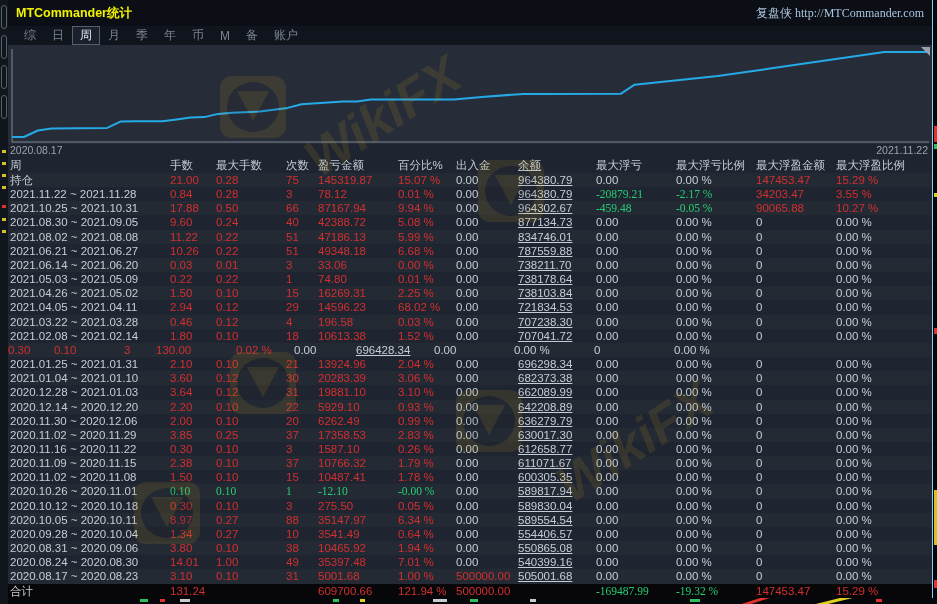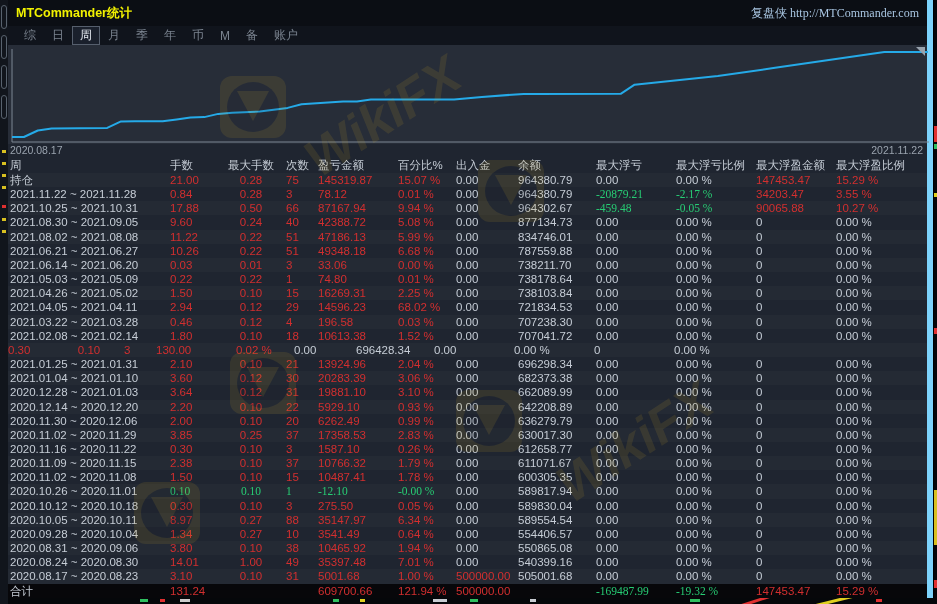--- a/index.html
+++ b/index.html
@@ -12,43 +12,43 @@
   #left-strip { position:absolute; left:0; top:0; width:8px; height:604px; background:#11151c; z-index:1; }
   .edge-btn { position:absolute; left:1px; width:6px; height:24px; border:1px solid #58626e; border-radius:3px; box-sizing:border-box; }
   .edge-dash { position:absolute; left:2px; width:4px; height:3px; }
   #right-strip { position:absolute; left:934px; top:0; width:3px; height:604px; background:#05070a; z-index:1; }
   #bottom-strip { position:absolute; left:8px; top:598px; width:926px; height:6px; background:#05070a; z-index:1; }
   .speck { position:absolute; }
 
   
   #win {
     position:absolute; left:8px; top:0; width:925px; height:598px;
-    background:#1f2530; border-right:6px solid #7dd3fc; box-sizing:border-box; z-index:2;
+    background:#1f2530; border-right:1px solid #7dd3fc; box-sizing:border-box; z-index:2;
   }
   #titlebar { height:26px; background:#0b0e14; display:flex; justify-content:space-between; align-items:center; padding:0 8px; }
   #title { color:#f2f200; font-weight:bold; font-size:12.5px; }
   #brand { color:#a9c6e2; font-size:12px;font-family:Liberation Serif, serif; }
   #menubar { height:19px; background:#10141c; display:flex; align-items:center; padding-left:8px; }
   .menu-item { color:#7b8490; font-size:12px; padding:1px 8px; white-space:nowrap; }
   .menu-item.active { color:#e8edf3; background:#1a202c; border:1px solid #565f6d; padding:0 7px; }
 
   
   #chart-wrap { position:relative; height:99px; background:#272d38; }
   #grip { position:absolute; right:2px; top:2px; width:0; height:0;
           border-top:9px solid #98a2ad; border-left:9px solid transparent; }
   #chart-labels { height:14px; background:#1f2530; display:flex; justify-content:space-between;
                   color:#9aa3ae; font-size:10.5px; padding:0 4px 0 2px; line-height:13px; }
 
   
   #thead { display:flex; height:15px; line-height:15px; color:#c5ccd5; font-size:11.5px; }
   #tbody .trow { display:flex; height:14.17px; line-height:14.3px; font-size:11.5px; }
   #tbody .trow:nth-child(odd) { background:rgba(255,255,255,0.025); }
   #tfoot { display:flex; height:14px; line-height:14px; font-size:11.5px; background:#07070a; }
-  .c0{width:162px; padding-left:2px; box-sizing:border-box;} .c1{width:46px;} .c2{width:70px;text-align:center;}
-  .c3{width:32px;} .c4{width:80px;} .c5{width:58px;} .c6{width:62px;} .c7{width:78px;}
+  .c0{width:162px; padding-left:2px; box-sizing:border-box;} .c1{width:46px;} .c2{width:70px;}
+  .c3{width:32px;} .c4{width:80px;} .c5{width:58px;} .c6{width:62px;} .c7{width:78px;text-decoration:underline;}
   .c8{width:80px;} .c9{width:80px;} .c10{width:80px;} .c11{flex:1;}
   .cell { overflow:hidden; white-space:nowrap; }
   .tw { color:#c6cdd6; } .tr { color:#d22f2f; } .tg { color:#27cd74;font-family:Liberation Serif, serif; }
 
   
   .wm { position:absolute; opacity:0.13; pointer-events:none; z-index:3; }
   .wm-logo { width:66px; height:62px; border-radius:12px; background:#c9a227; position:relative; }
   .wm-logo .circ { position:absolute; left:7px; top:6px; width:52px; height:50px; border-radius:50%; background:#20242c; }
   .wm-logo .bird { position:absolute; left:17px; top:15px; width:0; height:0;
                    border-left:16px solid transparent; border-right:16px solid transparent; border-top:30px solid #c9a227; }

